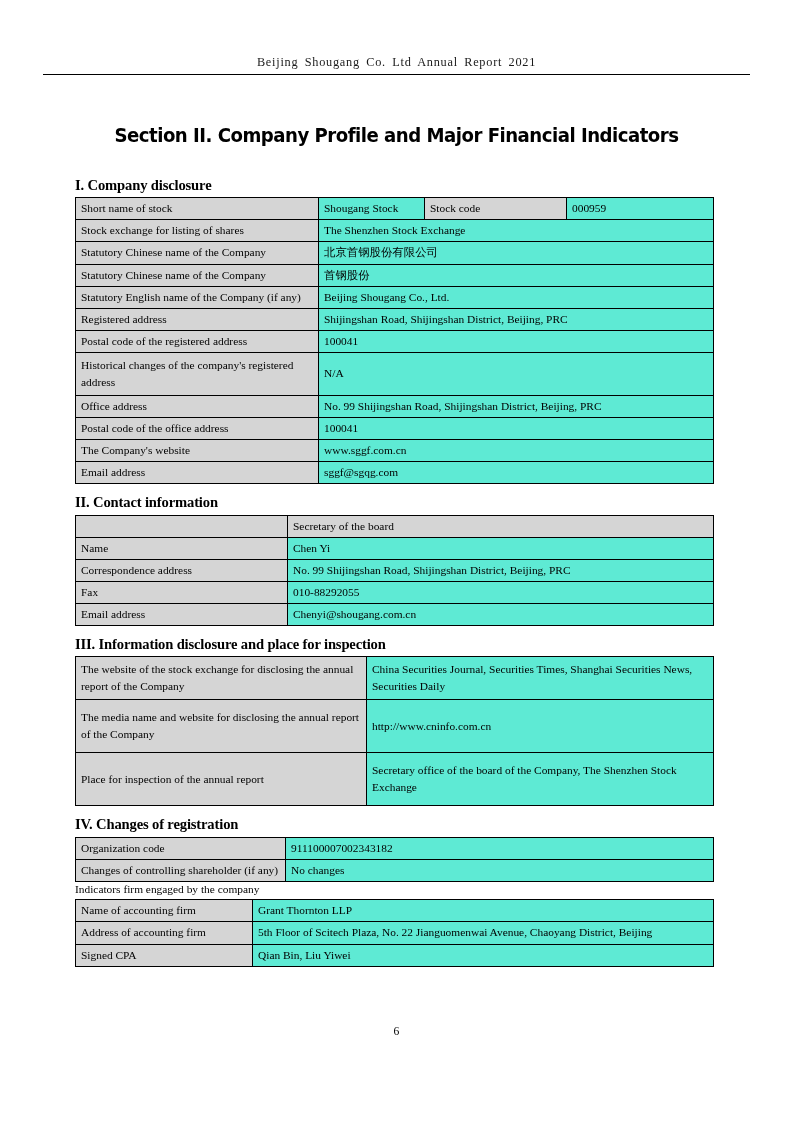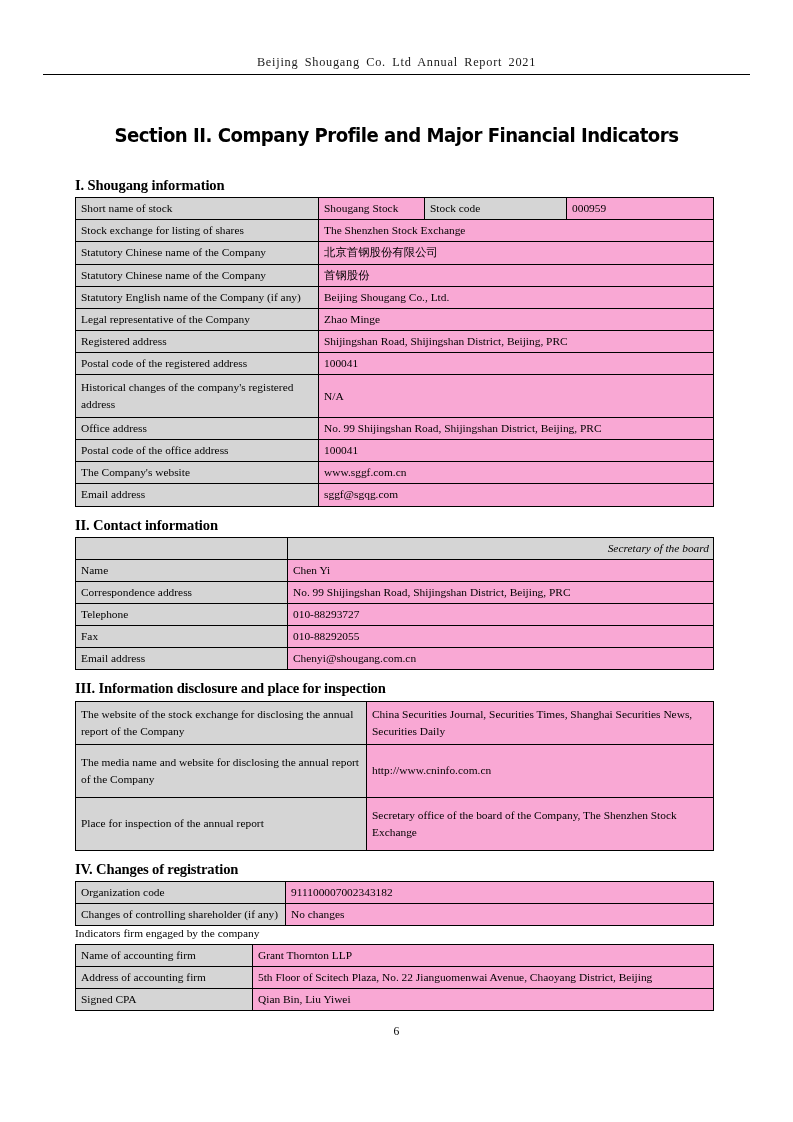--- a/index.html
+++ b/index.html
@@ -89,23 +89,23 @@
     line-height: 1.5;
     padding: 2px 4px 2px 5px;
     vertical-align: middle;
     word-wrap: break-word;
     overflow-wrap: break-word;
   }
   td.lbl {
     background: #d5d5d5;
   }
   td.val {
-    background: #f9a8d4;
-  }
-  td.ctr { text-align: right; font-style: italic; }
+    background: #5eead4;
+  }
+  td.ctr { text-align: left; }
   td.tall { height: 38px; }
   td.tall2 { height: 48px; }
 
   .cn { font-family: "DejaVu Sans", sans-serif; font-size: 11.6px; }
 
   
   .page-number {
     position: absolute;
     left: 0;
     top: 1025px;
@@ -120,21 +120,21 @@
 <div class="page">
 
   <div class="page-header">
     <span class="page-header-text">Beijing Shougang Co. Ltd Annual Report 2021</span>
   </div>
 
   <div class="section-title">Section II. Company Profile and Major Financial Indicators</div>
 
   <div class="content">
 
-    <h2 class="heading">I. Shougang information</h2>
+    <h2 class="heading">I. Company disclosure</h2>
 
     <table class="doc">
       <colgroup>
         <col style="width:243px">
           <col style="width:106px">
         <col style="width:142px">
           <col style="width:147px">
       </colgroup>
       <tbody>
         <tr>
@@ -153,24 +153,20 @@
         </tr>
         <tr>
           <td class="lbl">Statutory Chinese name of the Company</td>
           <td class="val cn" colspan="3">首钢股份</td>
         </tr>
         <tr>
           <td class="lbl">Statutory English name of the Company (if any)</td>
           <td class="val" colspan="3">Beijing Shougang Co., Ltd.</td>
         </tr>
         <tr>
-          <td class="lbl">Legal representative of the Company</td>
-          <td class="val" colspan="3">Zhao Minge</td>
-        </tr>
-        <tr>
           <td class="lbl">Registered address</td>
           <td class="val" colspan="3">Shijingshan Road, Shijingshan District, Beijing, PRC</td>
         </tr>
         <tr>
           <td class="lbl">Postal code of the registered address</td>
           <td class="val" colspan="3">100041</td>
         </tr>
         <tr>
           <td class="lbl tall">Historical changes of the company's registered address</td>
           <td class="val tall" colspan="3">N/A</td>
@@ -208,24 +204,20 @@
         </tr>
         <tr>
           <td class="lbl">Name</td>
           <td class="val">Chen Yi</td>
         </tr>
         <tr>
           <td class="lbl">Correspondence address</td>
           <td class="val">No. 99 Shijingshan Road, Shijingshan District, Beijing, PRC</td>
         </tr>
         <tr>
-          <td class="lbl">Telephone</td>
-          <td class="val">010-88293727</td>
-        </tr>
-        <tr>
           <td class="lbl">Fax</td>
           <td class="val">010-88292055</td>
         </tr>
         <tr>
           <td class="lbl">Email address</td>
           <td class="val">Chenyi@shougang.com.cn</td>
         </tr>
       </tbody>
     </table>
 

